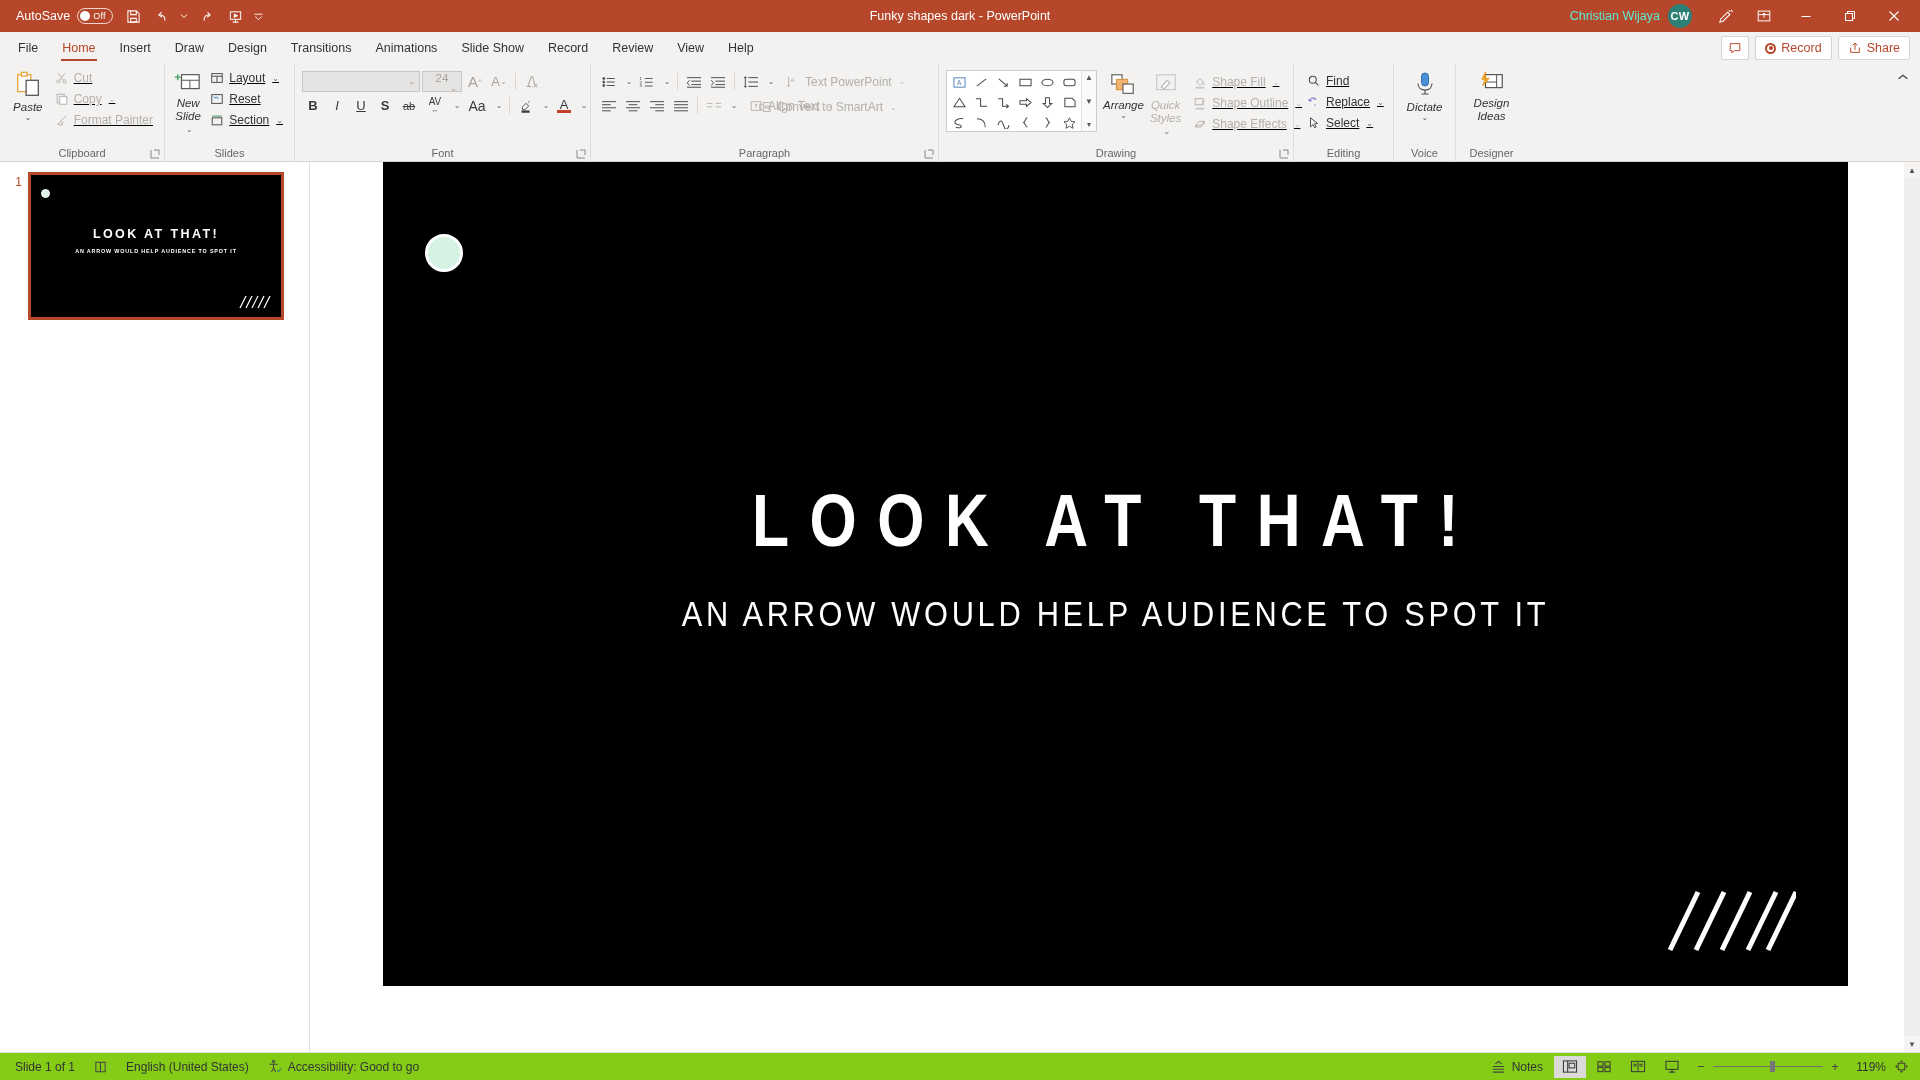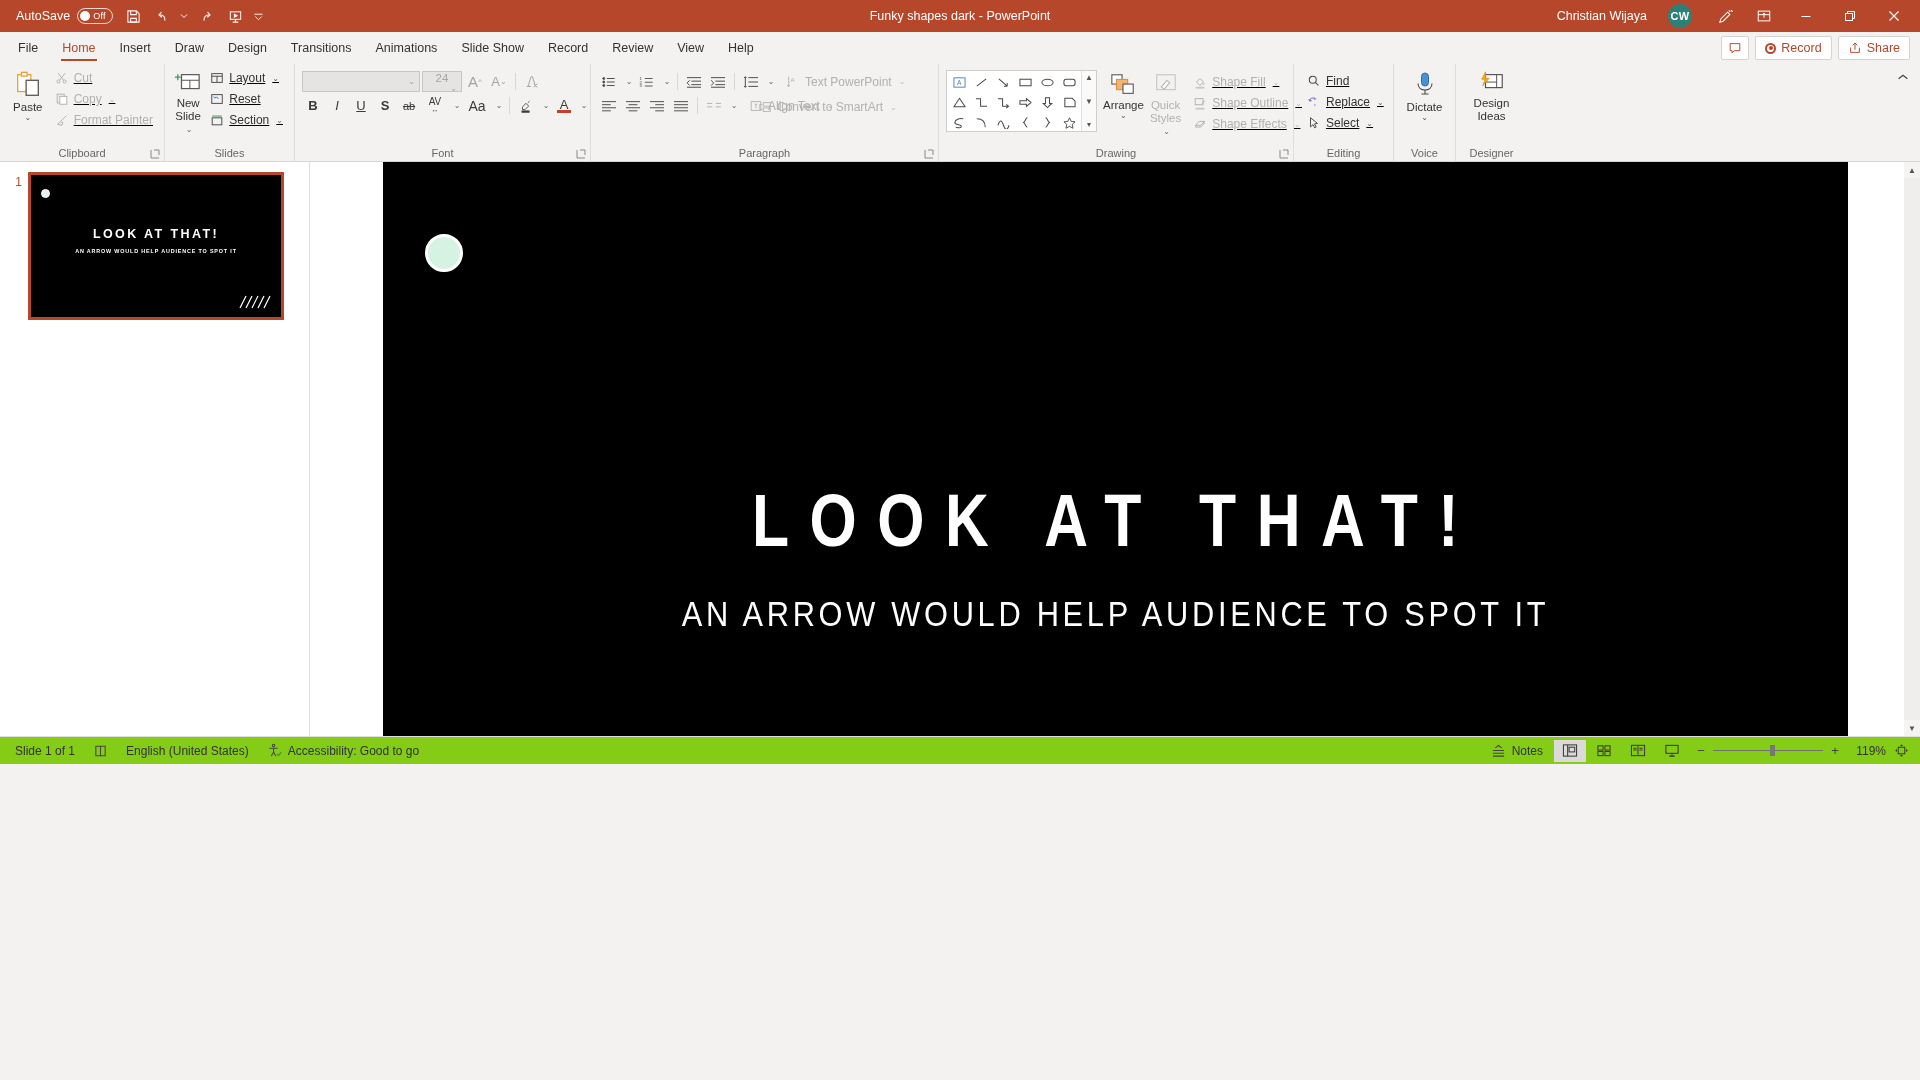--- a/index.html
+++ b/index.html
@@ -3,21 +3,21 @@
 <meta charset="utf-8">
 <style>
   * { box-sizing: border-box; margin: 0; padding: 0; }
   html, body {
     width: 1920px; height: 1080px;
     font-family: "Liberation Sans", sans-serif;
     overflow: hidden;
     background: #f3f2f1;
     -webkit-font-smoothing: antialiased;
   }
-  .app { width: 1920px; height: 764px; display: flex; flex-direction: column; position: relative; }
+  .app { width: 1920px; height: 1080px; display: flex; flex-direction: column; position: relative; }
 
   
   .titlebar {
     height: 32px; background: #b7472a; display: flex; align-items: center;
     color: #fff; flex: 0 0 32px; position: relative;
   }
   .qat { display: flex; align-items: center; gap: 0; padding-left: 8px; }
   .autosave {
     display: flex; align-items: center; gap: 7px; font-size: 12.5px;
     padding: 0 6px 0 8px; height: 24px; color: #fff; white-space: nowrap;
@@ -45,21 +45,21 @@
     padding: 0 10px; color: #5d1f10; font-size: 12.5px;
   }
   .searchbox input {
     border: none; background: transparent; outline: none; color: #5d1f10;
     font-size: 12.5px; font-family: "Liberation Sans", sans-serif; width: 100%;
   }
   .searchbox input::placeholder { color: #7a3422; opacity: 1; }
   .title-right {
     margin-left: auto; display: flex; align-items: center; gap: 0; padding-right: 4px;
   }
-  .username { font-size: 12.5px; color: #ffffff; margin-right: 21px; white-space: nowrap; }
+  .username { font-size: 12.5px; color: #5eead4; margin-right: 8px; white-space: nowrap; }
   .avatar {
     width: 24px; height: 24px; border-radius: 50%; background: #2d8076; color: #fff;
     font-size: 11px; display: flex; align-items: center; justify-content: center;
     font-weight: bold; letter-spacing: .3px; margin-right: 14px;
   }
   .winbtn {
     width: 44px; height: 32px; display: flex; align-items: center; justify-content: center;
     color: #fff;
   }
 
@@ -96,21 +96,21 @@
   .group { display: flex; flex-direction: column; position: relative; padding: 2px 4px 0 4px; }
   .group + .group { border-left: 1px solid #e0dedc; }
   .group-body { flex: 1; display: flex; align-items: flex-start; padding: 2px 3px; }
   .group-label {
     height: 16px; font-size: 11px; color: #666; text-align: center; line-height: 16px;
     position: relative;
   }
   .dlglaunch { position: absolute; right: 3px; bottom: 1px; width: 12px; height: 12px; color: #888; }
   .big {
     display: flex; flex-direction: column; align-items: center; justify-content: flex-start;
-    width: 56px; padding-top: 2px; font-size: 11.5px; color: #333; gap: 1px;
+    width: 56px; padding-top: 2px; font-size: 11.5px; color: #333; gap: 1px; font-style: italic;
   }
   .big .cap { text-align: center; line-height: 12px; }
   .big .chev { font-size: 8px; color: #555; line-height: 7px; }
   .mini-col { display: flex; flex-direction: column; gap: 1px; padding-left: 2px; text-decoration: underline; }
   .mini {
     display: flex; align-items: center; gap: 5px; height: 20px; padding: 0 4px;
     font-size: 12px; color: #333; white-space: nowrap;
   }
   .mini.dis { color: #b3b0ad; }
   .chevdown { font-size: 8px; color: #666; margin-left: 2px; }

